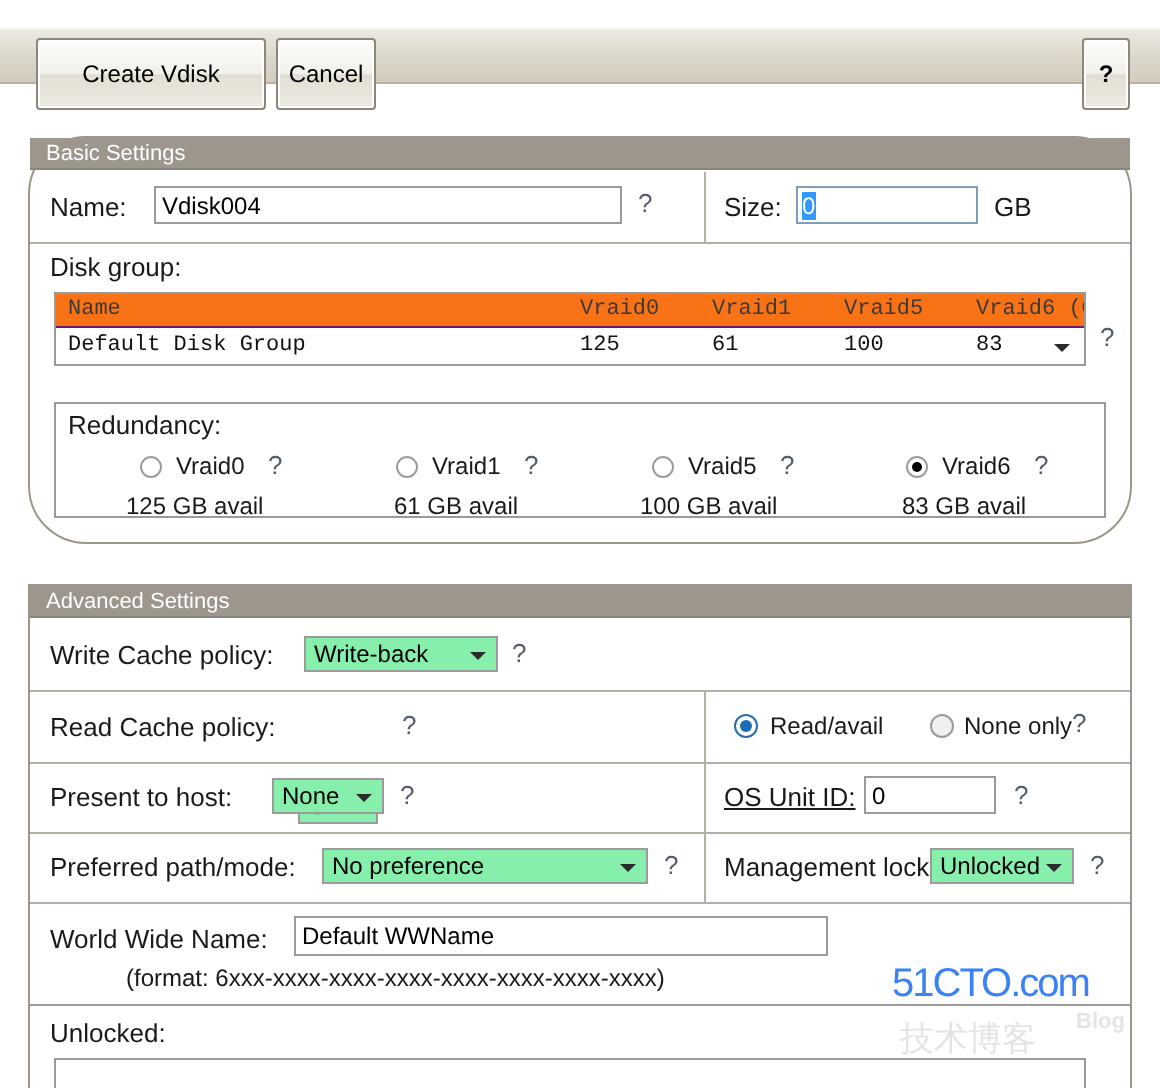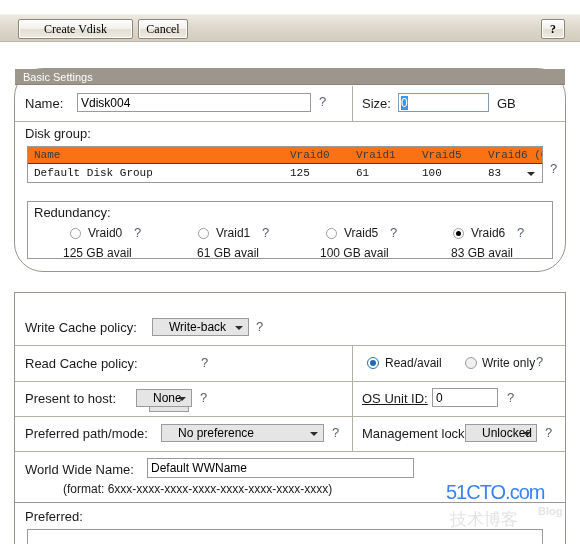--- a/index.html
+++ b/index.html
@@ -24,25 +24,25 @@
     width: 580px;
     height: 28px;
     background: linear-gradient(to bottom, #eceae3 0%, #ded9cd 45%, #d3ccbe 100%);
     border-top: 1px solid #f4f2ed;
     border-bottom: 1px solid #b9b2a3;
     box-sizing: border-box;
   }
   .btn {
     position: absolute;
     top: 4px;
-    height: 20px;
+    height: 36px;
     background: linear-gradient(to bottom, #fdfdfc 0%, #f2f0ea 50%, #e2ded2 51%, #eeebe3 100%);
     border: 1px solid #8d8779;
     border-radius: 2px;
-    font-family: Liberation Serif, serif;
+    font-family: Liberation Sans, sans-serif;
     font-size: 12px;
     color: #000;
     text-align: center;
     line-height: 18px;
     cursor: default;
     box-sizing: border-box;
     box-shadow: inset 0 0 0 1px #ffffff;
     padding: 0;
   }
   #btn-create { left: 18px; width: 115px; }
@@ -123,25 +123,25 @@
     color: #555f6b;
     cursor: default;
     user-select: none;
   }
 
   
   .dd {
     position: absolute;
     height: 18px;
     border: 1px solid #9a9a9a;
-    background: #e5e5e5;
+    background: #86efac;
     box-sizing: border-box;
     font-size: 12px;
     line-height: 16px;
-    padding-left: 16px;
+    padding-left: 4px;
     color: #000;
     cursor: default;
     white-space: nowrap;
     overflow: hidden;
   }
   .dd .arrow {
     position: absolute;
     right: 5px;
     top: 7px;
     width: 0; height: 0;
@@ -331,40 +331,41 @@
     <div class="lbl lbl-sm" style="left:292px; top:44px;">100 GB avail</div>
 
     <div class="radio-old checked" style="left:425px; top:26px;"></div>
     <div class="lbl lbl-sm" style="left:443px; top:24px;">Vraid6</div>
     <div class="qmark" style="left:489px; top:23px;">?</div>
     <div class="lbl lbl-sm" style="left:423px; top:44px;">83 GB avail</div>
   </div>
 </div>
 
 <div class="panel" id="panel-advanced">
+  <div class="panel-header">Advanced Settings</div>
 
   <div class="row" style="position:absolute; left:0; top:17px; width:550px; height:35px;">
     <div class="lbl" style="left:10px; top:10px;">Write Cache policy:</div>
     <div class="dd" style="left:137px; top:8px; width:97px;"><span>Write-back</span><span class="arrow"></span></div>
     <div class="qmark" style="left:241px; top:9px;">?</div>
   </div>
 
   <div class="divider-h" style="top:52px;"></div>
 
   <div class="row" style="position:absolute; left:0; top:53px; width:550px; height:35px;">
     <div class="lbl" style="left:10px; top:10px;">Read Cache policy:</div>
     <div class="dd" style="left:134px; top:8px; width:40px;margin-top:40px;"><span>On</span><span class="arrow"></span></div>
     <div class="qmark" style="left:186px; top:9px;">?</div>
 
     <div class="divider-v" style="left:337px; top:0; height:35px;"></div>
 
     <div class="radio-new checked" style="left:352px; top:11px;"></div>
     <div class="lbl lbl-sm" style="left:370px; top:10px;">Read/avail</div>
     <div class="radio-new" style="left:450px; top:11px;"></div>
-    <div class="lbl lbl-sm" style="left:467px; top:10px;">Write only</div>
+    <div class="lbl lbl-sm" style="left:467px; top:10px;">None only</div>
     <div class="qmark" style="left:521px; top:8px;">?</div>
   </div>
 
   <div class="divider-h" style="top:88px;"></div>
 
   <div class="row" style="position:absolute; left:0; top:89px; width:550px; height:34px;">
     <div class="lbl" style="left:10px; top:9px;">Present to host:</div>
     <div class="dd" style="left:121px; top:7px; width:56px;"><span>None</span><span class="arrow"></span></div>
     <div class="qmark" style="left:185px; top:8px;">?</div>
 
@@ -391,20 +392,20 @@
 
   <div class="divider-h" style="top:158px;"></div>
 
   <div class="row" style="position:absolute; left:0; top:159px; width:550px; height:45px;">
     <div class="lbl" style="left:10px; top:10px;">World Wide Name:</div>
     <div class="txt" style="left:132px; top:6px; width:267px; height:20px; line-height:17px; font-size:12px;">Default WWName</div>
     <div class="lbl lbl-sm" style="left:48px; top:30px;text-align:right;">(format: 6xxx-xxxx-xxxx-xxxx-xxxx-xxxx-xxxx-xxxx)</div>
   </div>
 
   <div class="row" style="position:absolute; left:0; top:209px; width:550px; height:43px; border-top:1px solid #9a9a9a;">
-    <div class="lbl" style="left:10px; top:6px;">Preferred:</div>
+    <div class="lbl" style="left:10px; top:6px;">Unlocked:</div>
     <div class="ta" style="left:12px; top:26px; width:516px; height:26px;"></div>
   </div>
 </div>
 
 <div class="wm" id="wm-main">51CTO.com</div>
 <div class="wm" id="wm-sub">技术博客</div>
 <div class="wm" id="wm-blog">Blog</div>
 
 </body></html>

